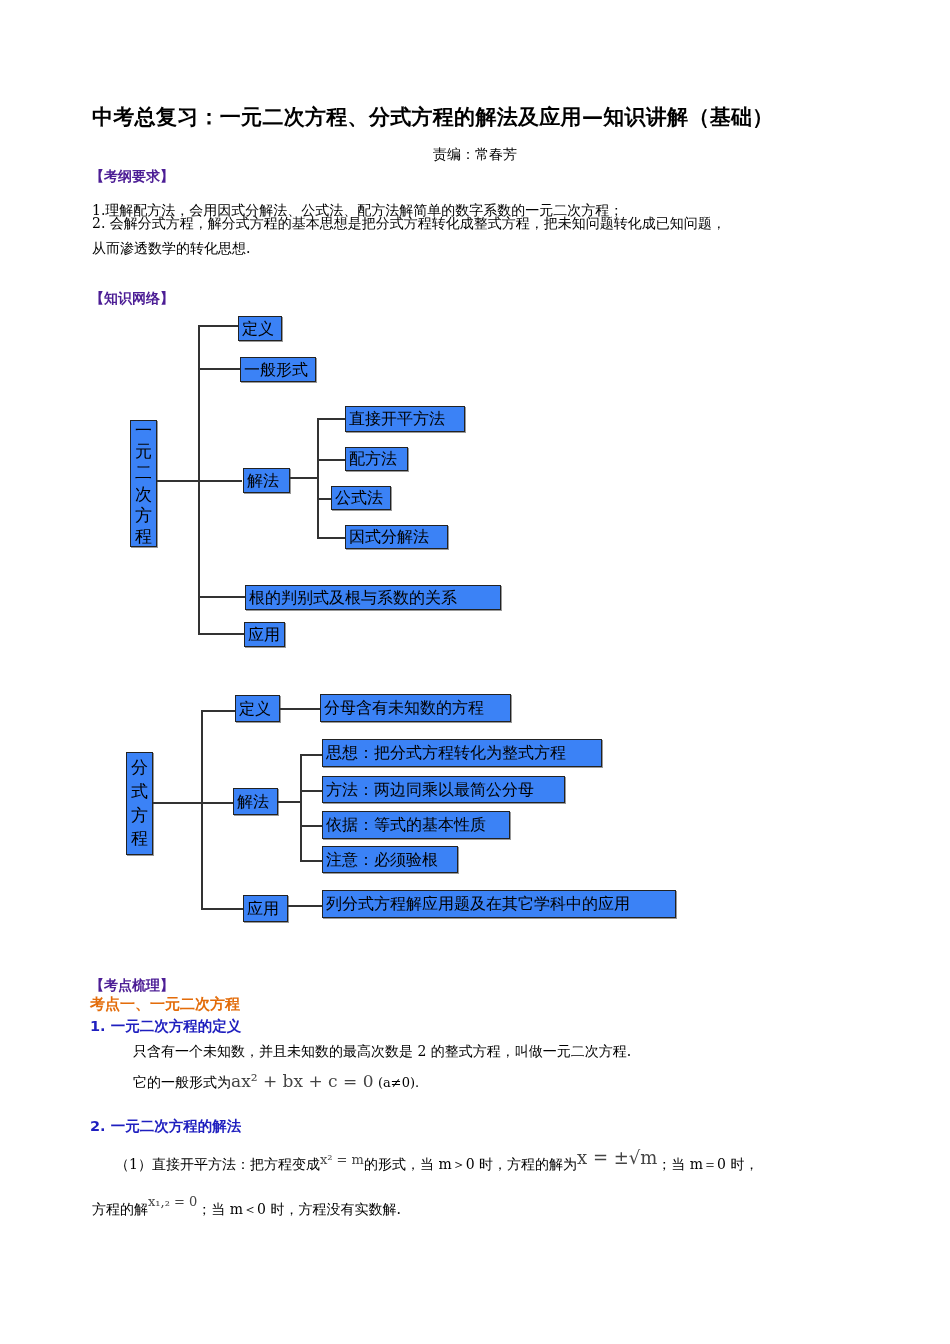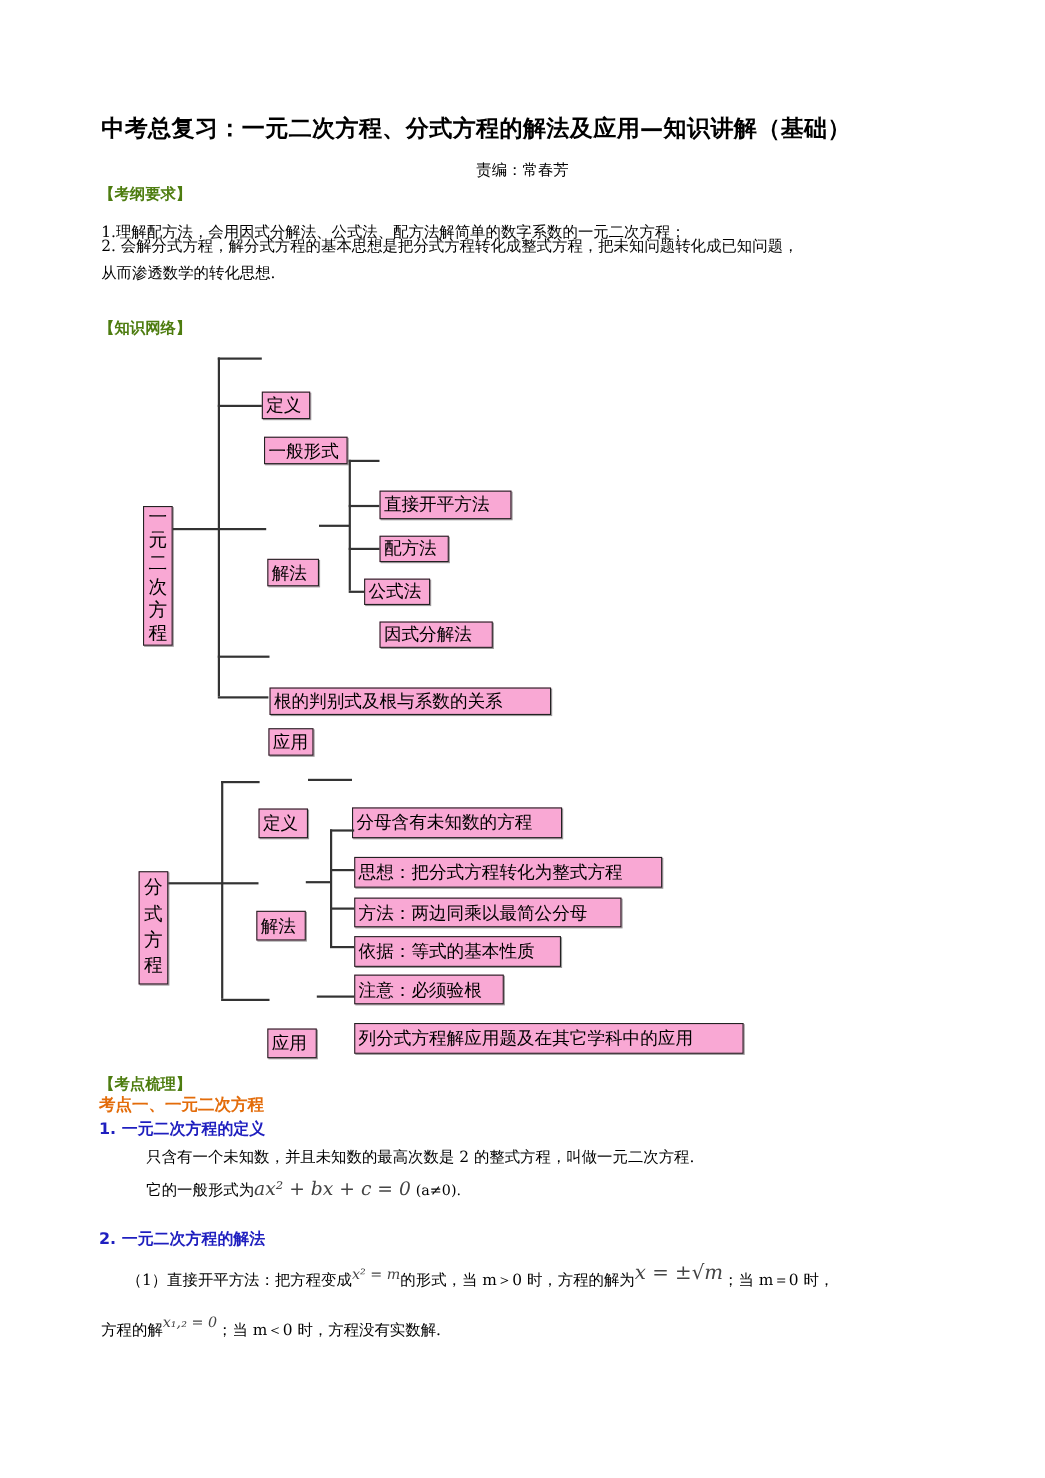--- a/index.html
+++ b/index.html
@@ -2,33 +2,33 @@
 <html><head>
 <meta charset="utf-8">
 <style>
   html, body { margin: 0; padding: 0; background: #ffffff; }
   body { width: 950px; height: 1344px; position: relative; overflow: hidden;
          font-family: "DejaVu Serif", "Liberation Serif", serif; color: #000; }
   .abs { position: absolute; white-space: nowrap; }
   .title { left: 92px; top: 103px; font-family: "DejaVu Sans", "Liberation Sans", sans-serif;
            font-size: 21px; font-weight: bold; letter-spacing: 0.3px; }
   .editor { left: 0; width: 950px; text-align: center; top: 146px; font-size: 14px; }
-  .green-h { color: #4d7c0f; font-weight: bold; font-size: 14px; font-family: Liberation Sans, sans-serif; }
+  .green-h { color: #4c1d95; font-weight: bold; font-size: 14px; font-family: Liberation Sans, sans-serif; }
   .body14 { font-size: 14px; }
   .orange { color: #e36c0a; font-weight: bold; font-size: 15px; font-family: "DejaVu Sans", "Liberation Sans", sans-serif; }
   .blue { color: #1f1fbf; font-weight: bold; font-size: 14.5px; font-family: "DejaVu Sans", "Liberation Sans", sans-serif; }
-  .box { position: absolute; border: 1px solid #222; background: #f9a8d4;
+  .box { position: absolute; border: 1px solid #222; background: #3b82f6;
          font-family: "DejaVu Sans", "Liberation Sans", sans-serif; font-size: 16px;
          box-shadow: 1px 1px 0 #999; line-height: 1; padding: 2px 3px; box-sizing: border-box;
-         display: flex; align-items: center; margin-top: 40px; }
+         display: flex; align-items: center; }
   .vbox { flex-direction: column; justify-content: center; line-height: 1.25; }
   .line { position: absolute; background: #333; }
   .h { height: 1.5px; }
   .v { width: 1.5px; }
-  .math { font-family: "DejaVu Serif", "Liberation Serif", serif; font-style: italic; color: #444; }
+  .math { font-family: "DejaVu Serif", "Liberation Serif", serif; color: #444; }
 </style>
 </head>
 <body>
 
 <div class="abs title">中考总复习：一元二次方程、分式方程的解法及应用—知识讲解（基础）</div>
 <div class="abs editor">责编：常春芳</div>
 
 <div class="abs green-h" style="left:90px;top:168px;">【考纲要求】</div>
 <div class="abs body14" style="left:92px;top:190px;margin-top:12px;">1.理解配方法，会用因式分解法、公式法、配方法解简单的数字系数的一元二次方程；</div>
 <div class="abs body14" style="left:92px;top:215px;">2. 会解分式方程，解分式方程的基本思想是把分式方程转化成整式方程，把未知问题转化成已知问题，</div>

